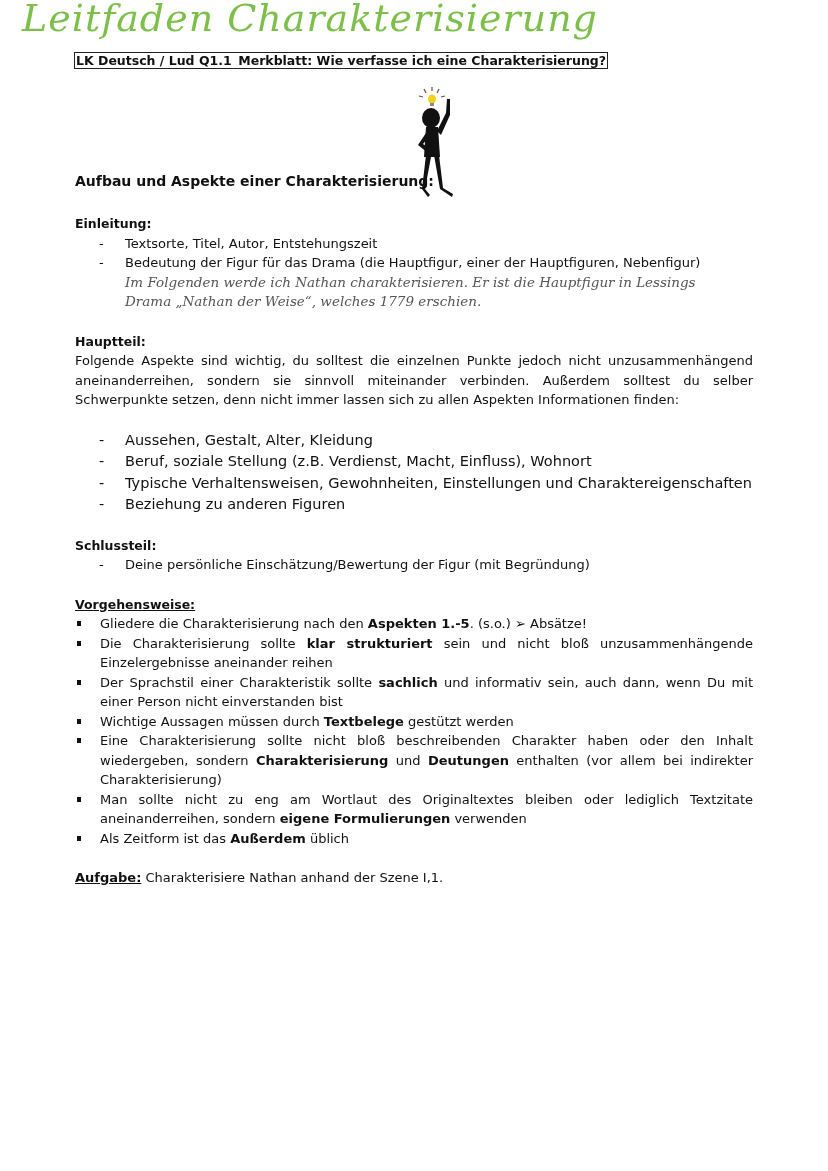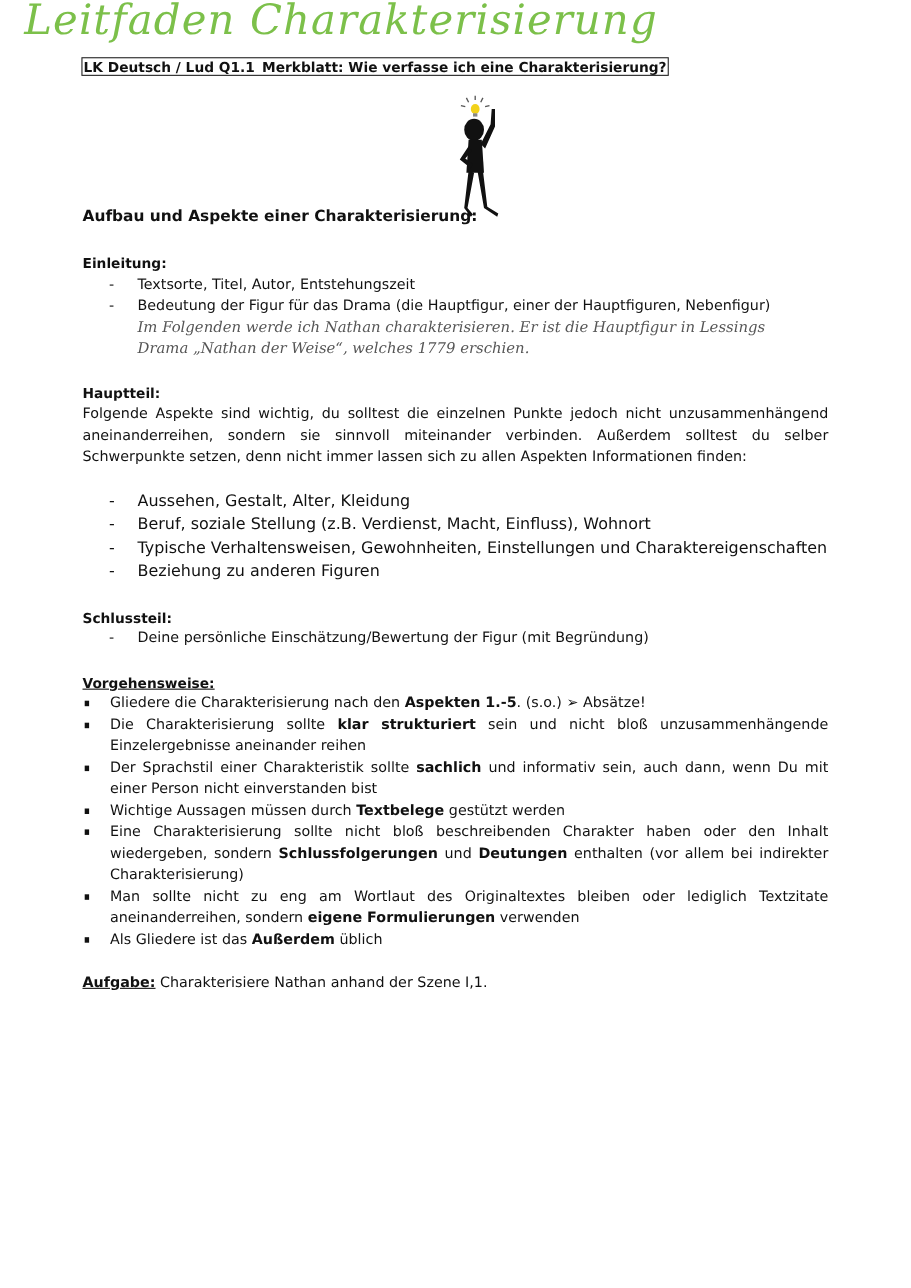--- a/index.html
+++ b/index.html
@@ -15,21 +15,21 @@
     }
     .header-box {
       position: absolute; left: 74px; top: 52px; width: 534px; height: 17px;
       border: 1.5px solid #222; display: flex; justify-content: space-between; align-items: center;
       font-size: 12.5px; font-weight: bold; padding: 0 1px; box-sizing: border-box;
     }
     .figure {
       position: absolute; left: 410px; top: 85px; width: 60px; height: 118px;
     }
     .content {
-      position: absolute; left: 75px; top: 188px; width: 678px;
+      position: absolute; left: 75px; top: 172px; width: 678px;
       font-size: 13px; line-height: 19.5px;
     }
     .h-main { font-weight: bold; font-size: 14px; margin: 0; height: 22px; }
     .h-sec { font-weight: bold; font-size: 12.5px; margin: 0; }
     .dash-list { list-style: none; margin: 0; padding: 0; }
     .dash-list li { position: relative; padding-left: 50px; }
     .dash-list li::before { content: "-"; position: absolute; left: 24px; }
     .hand-note {
       padding-left: 50px; font-family: "DejaVu Serif", serif; font-style: italic;
       color: #555; font-size: 13.5px; line-height: 19.5px;
@@ -103,20 +103,20 @@
     <li>Deine persönliche Einschätzung/Bewertung der Figur (mit Begründung)</li>
   </ul>
   <div class="gap-m"></div>
 
   <p class="h-sec underline">Vorgehensweise:</p>
   <ul class="sq-list">
     <li><span>Gliedere die Charakterisierung nach den </span><b>Aspekten 1.-5</b><span>. (s.o.) ➢ Absätze!</span></li>
     <li><span>Die Charakterisierung sollte </span><b>klar strukturiert</b><span> sein und nicht bloß unzusammenhängende Einzelergebnisse aneinander reihen</span></li>
     <li><span>Der Sprachstil einer Charakteristik sollte </span><b>sachlich</b><span> und informativ sein, auch dann, wenn Du mit einer Person nicht einverstanden bist</span></li>
     <li><span>Wichtige Aussagen müssen durch </span><b>Textbelege</b><span> gestützt werden</span></li>
-    <li><span>Eine Charakterisierung sollte nicht bloß beschreibenden Charakter haben oder den Inhalt wiedergeben, sondern </span><b>Schlussfolgerungen</b><span> und </span><b>Deutungen</b><span> enthalten (vor allem bei indirekter Charakterisierung)</span></li>
+    <li><span>Eine Charakterisierung sollte nicht bloß beschreibenden Charakter haben oder den Inhalt wiedergeben, sondern </span><b>Charakterisierung</b><span> und </span><b>Deutungen</b><span> enthalten (vor allem bei indirekter Charakterisierung)</span></li>
     <li><span>Man sollte nicht zu eng am Wortlaut des Originaltextes bleiben oder lediglich Textzitate aneinanderreihen, sondern </span><b>eigene Formulierungen</b><span> verwenden</span></li>
-    <li><span>Als Gliedere ist das </span><b>Außerdem</b><span> üblich</span></li>
+    <li><span>Als Zeitform ist das </span><b>Außerdem</b><span> üblich</span></li>
   </ul>
   <div class="gap-m"></div>
 
   <p class="para"><span class="underline">Aufgabe:</span><span> Charakterisiere Nathan anhand der Szene I,1.</span></p>
 </div>
 
 </body></html>

